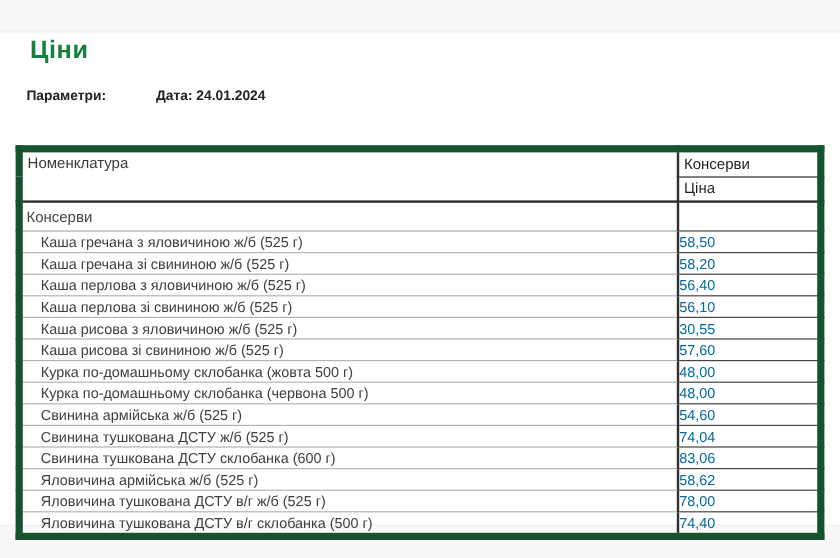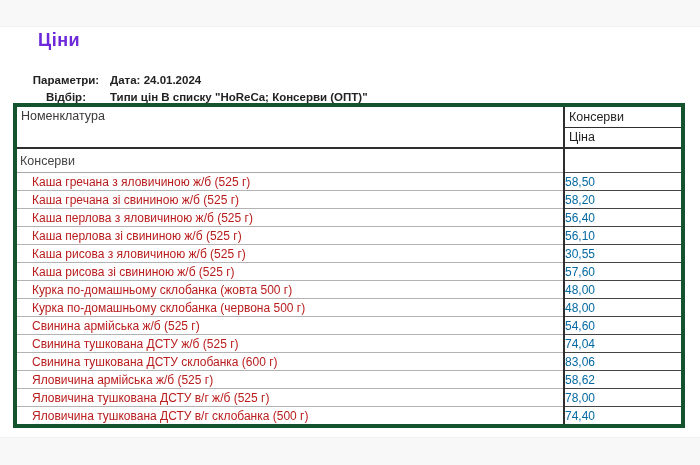--- a/index.html
+++ b/index.html
@@ -26,50 +26,49 @@
   }
   .band-bottom {
     position: absolute;
     left: 0; top: 437px;
     width: 700px; height: 28px;
     background: #f8f8f9;
     border-top: 1px solid #f1f1f2;
   }
   .title {
     position: absolute;
-    left: 38px; top: 30px;
+    left: 25px; top: 30px;
     margin: 0;
-    font-size: 18px;
+    font-size: 21px;
     font-weight: bold;
     letter-spacing: 0.5px;
-    color: #6d28d9;
+    color: #15803d;
   }
   .params {
     position: absolute;
     left: 22px; top: 72px;
     font-size: 11.5px;
     font-weight: bold;
     color: #222222;
   }
   .param-row {
     display: flex;
     line-height: 17px;
-    text-align: center;
   }
   .param-label { width: 88px; flex: 0 0 88px; }
-  .param-value { white-space: nowrap; }
+  .param-value { white-space: nowrap; margin-left: 20px; }
 
   table.price-table {
     position: absolute;
-    left: 13px; top: 103px;
+    left: 13px; top: 121px;
     width: 668px;
     border-collapse: collapse;
     table-layout: fixed;
     font-size: 12px;
-    border: 4px solid #14532d;
+    border: 6px solid #14532d;
   }
   col.c-name  { width: 549px; }
   col.c-price { width: 119px; }
 
   th.h-nom {
     text-align: left;
     vertical-align: top;
     font-weight: normal;
     font-size: 12.5px;
     color: #3a3a3a;
@@ -99,21 +98,21 @@
     border-bottom: 1px solid #a8a8a8;
   }
   td.group-price {
     border-left: 2px solid #2e2e2e;
     border-bottom: 1px solid #4a4a4a;
   }
 
   tr.data-row td { height: 17px; line-height: 1; }
   td.name {
     padding: 0 0 0 15px;
-    color: #b91c1c;
+    color: #404040;
     border-bottom: 1px solid #b3b3b3;
     white-space: nowrap;
     overflow: hidden;
   }
   td.price {
     text-align: left;
     padding: 0 3px 0 0;
     font-weight: normal;
     color: #0369a1;
     border-left: 2px solid #2e2e2e;
@@ -127,24 +126,20 @@
 <div class="page">
   <div class="band-top"></div>
   <div class="band-bottom"></div>
 
   <h1 class="title">Ціни</h1>
 
   <div class="params">
     <div class="param-row">
       <span class="param-label">Параметри:</span>
       <span class="param-value">Дата: 24.01.2024</span>
-    </div>
-    <div class="param-row">
-      <span class="param-label">Відбір:</span>
-      <span class="param-value">Типи цін В списку "HoReCa; Консерви (ОПТ)"</span>
     </div>
   </div>
 
   <table class="price-table">
     <colgroup>
       <col class="c-name">
       <col class="c-price">
     </colgroup>
     <thead>
       <tr>

